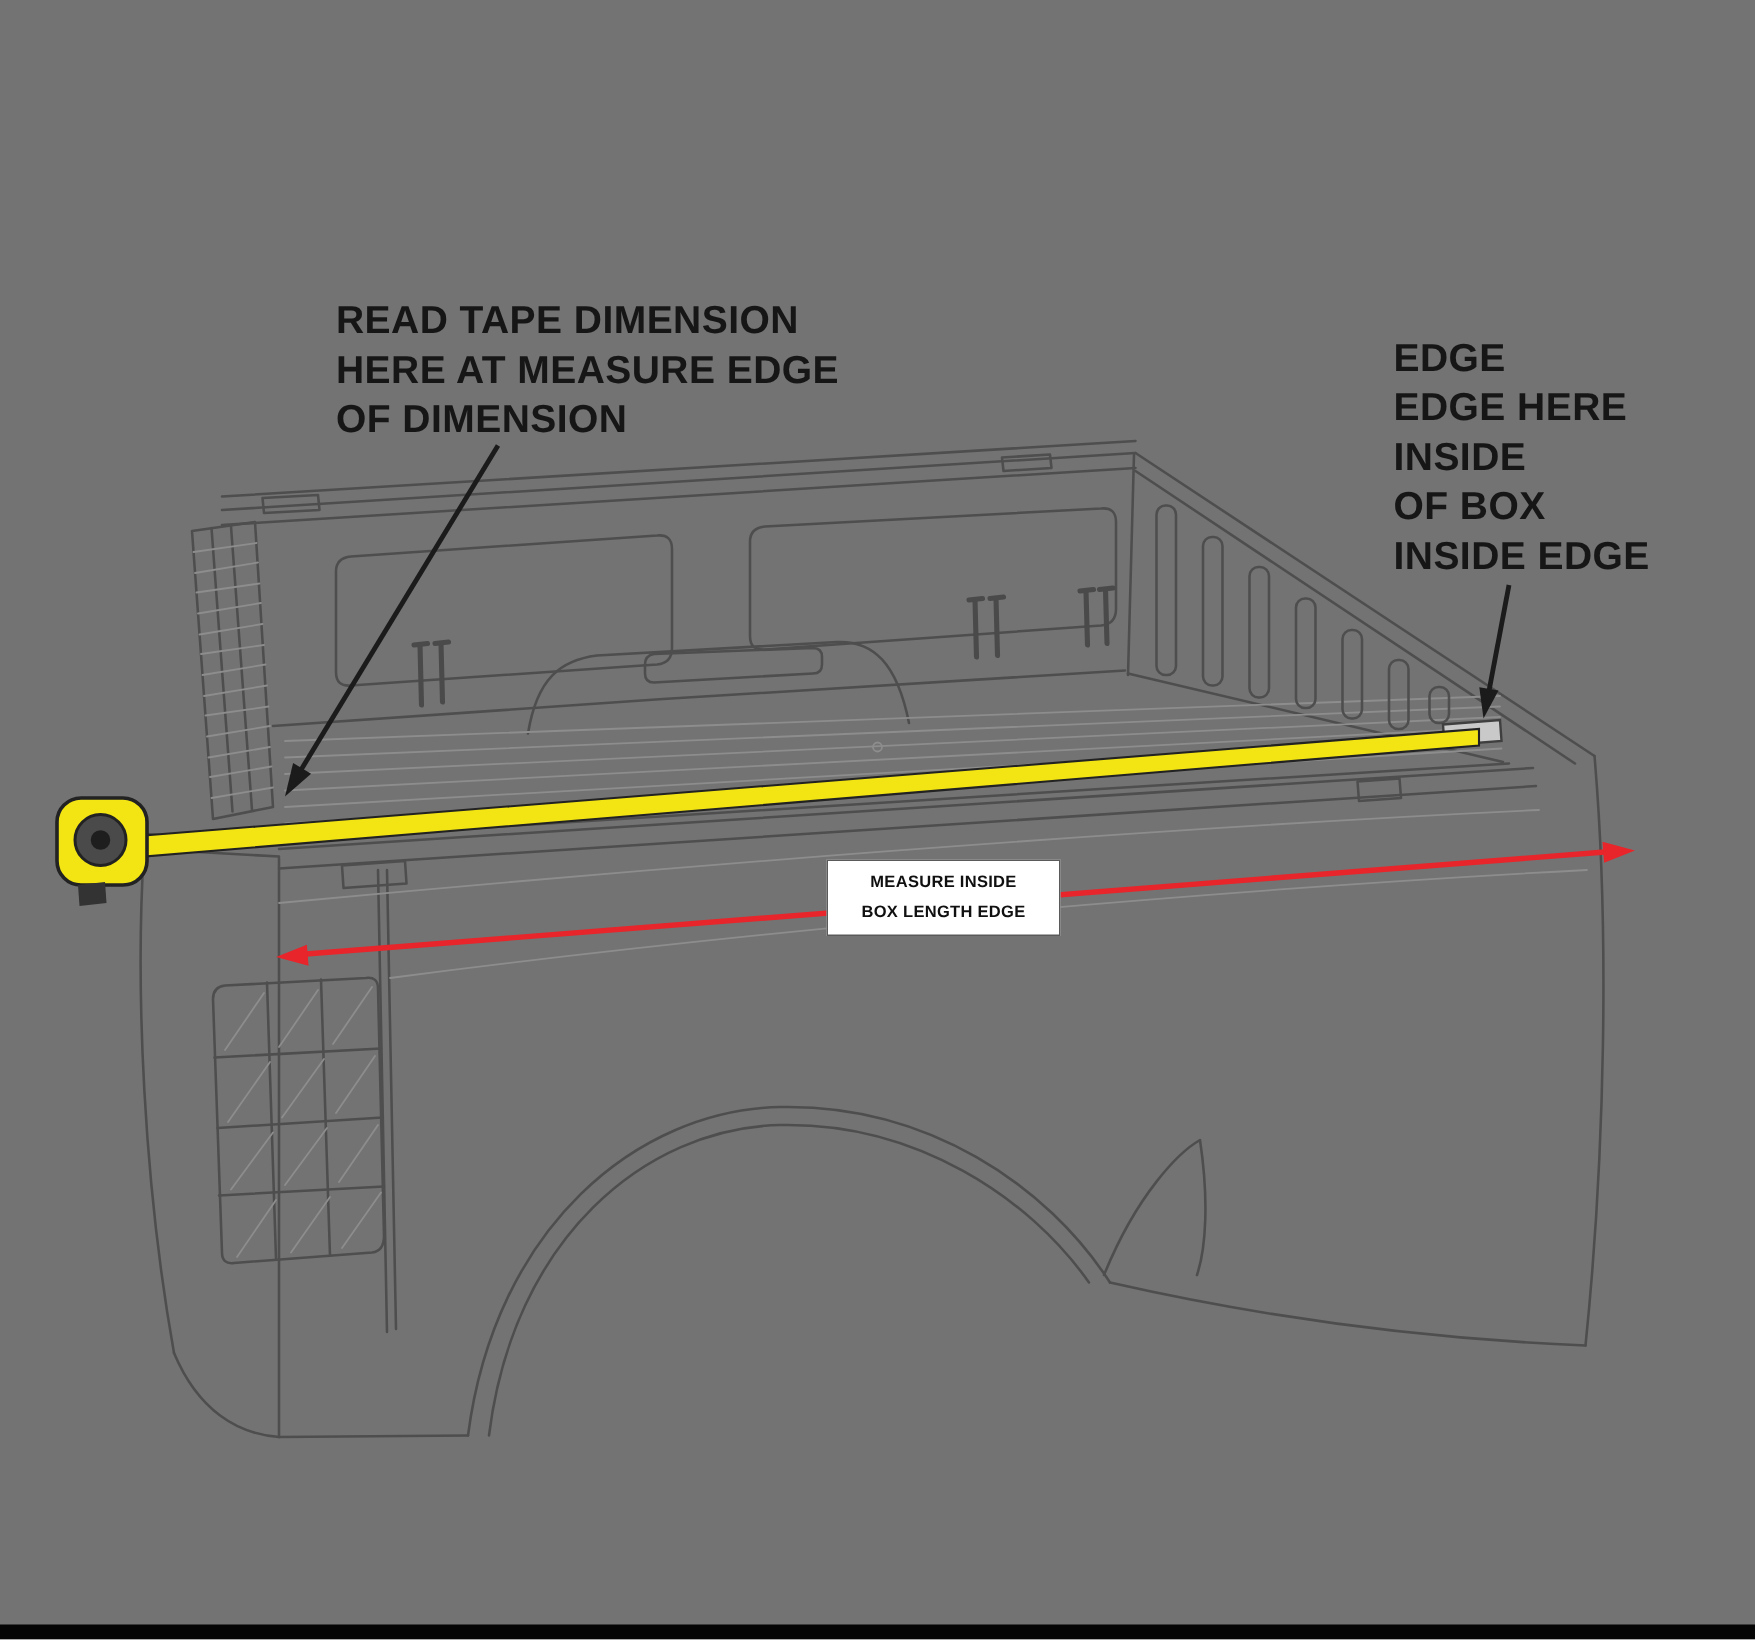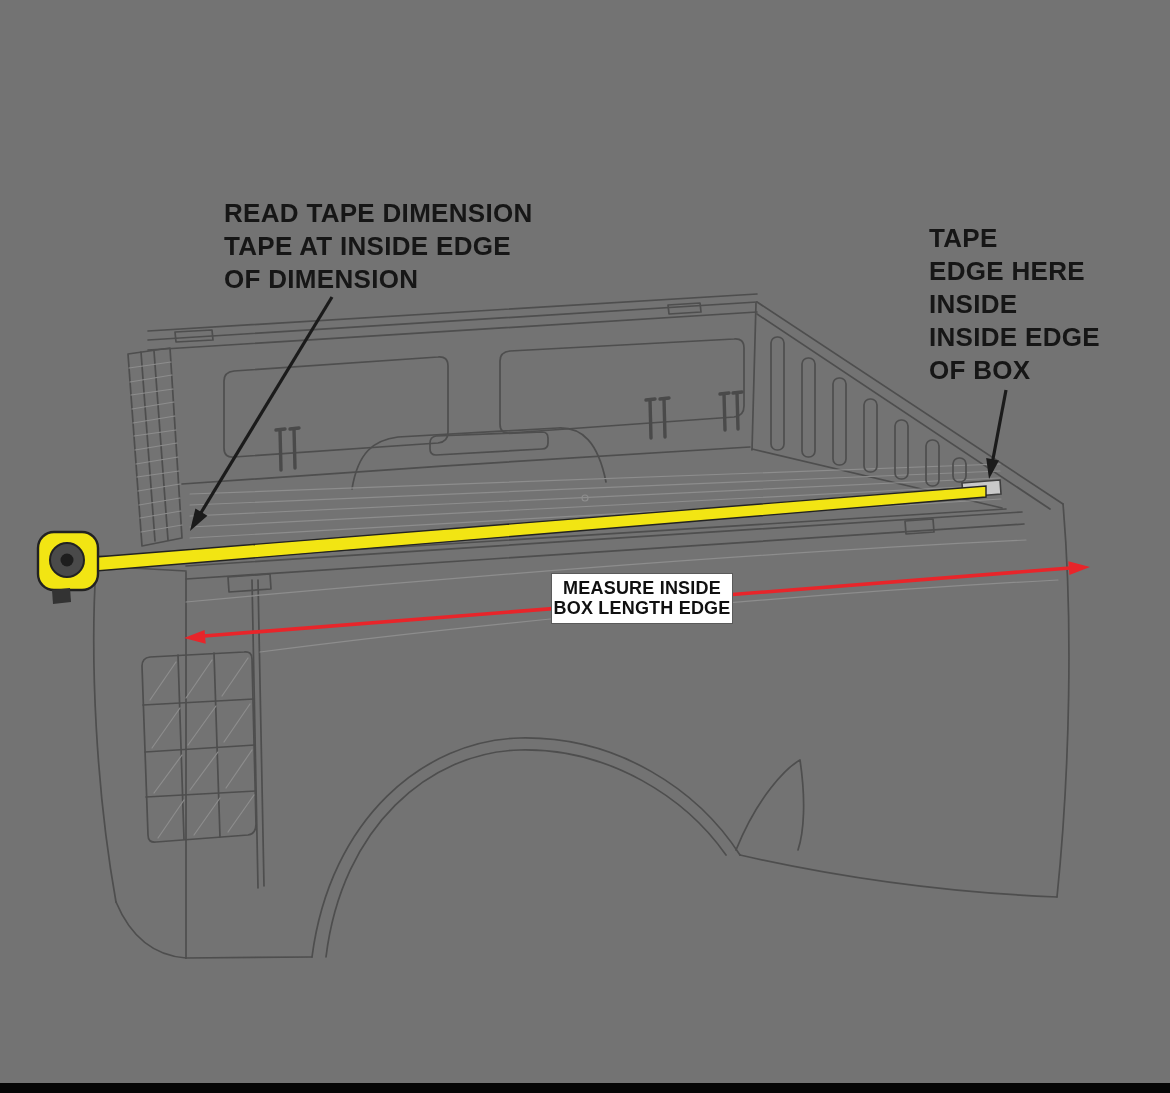--- a/index.html
+++ b/index.html
@@ -9,23 +9,23 @@
     font-family:"Liberation Sans", sans-serif;
   }
   svg.diagram { position:absolute; left:0; top:0; width:1170px; height:1093px; }
   .note {
     position:absolute; font-weight:700; font-size:26px; line-height:33px;
     color:#161616; letter-spacing:.3px; white-space:nowrap;
   }
   .note-left  { left:224px; top:197px; }
   .note-right { left:929px; top:222px; }
   .measure-label {
-    position:absolute; left:551px; top:573px; width:182px; box-sizing:border-box;
+    position:absolute; left:551px; top:573px; width:156px; box-sizing:border-box;
     background:#ffffff; border:1px solid #5a5a5a; text-align:center;
-    font-weight:700; font-size:18px; line-height:20px; color:#101010;
+    font-weight:700; font-size:11px; line-height:20px; color:#101010;
     letter-spacing:.2px; padding:4px 0 5px;
   }
   .footer-bar {
     position:absolute; left:0; bottom:0; width:1170px; height:10px; background:#050505;
   }
   
   .s-main  { stroke:#4e4e4e; stroke-width:1.7; fill:none; stroke-linecap:round; stroke-linejoin:round; }
   .s-light { stroke:#8d8d8d; stroke-width:1.2; fill:none; stroke-linecap:round; }
   .s-bars  { stroke:#4a4a4a; stroke-width:3.4; fill:none; stroke-linecap:round; }
 </style>
@@ -189,30 +189,30 @@
       <polygon points="190,531 195.4,508.6 207.4,515.8" fill="#1b1b1b"></polygon>
     </g>
     <g>
       <line x1="1006" y1="390" x2="992.6" y2="461" stroke="#1b1b1b" stroke-width="3.2"></line>
       <polygon points="989,479 986.2,458.1 999,460.4" fill="#1b1b1b"></polygon>
     </g>
   </svg>
 
   <div class="note note-left">
     <div>READ TAPE DIMENSION</div>
-    <div>TAPE AT INSIDE EDGE</div>
+    <div>HERE AT MEASURE EDGE</div>
     <div>OF DIMENSION</div>
   </div>
 
   <div class="note note-right">
-    <div>TAPE</div>
+    <div>EDGE</div>
     <div>EDGE HERE</div>
     <div>INSIDE</div>
+    <div>OF BOX</div>
     <div>INSIDE EDGE</div>
-    <div>OF BOX</div>
   </div>
 
   <div class="measure-label">
     <div>MEASURE INSIDE</div>
     <div>BOX LENGTH EDGE</div>
   </div>
 
   <div class="footer-bar"></div>
 </div>
 

